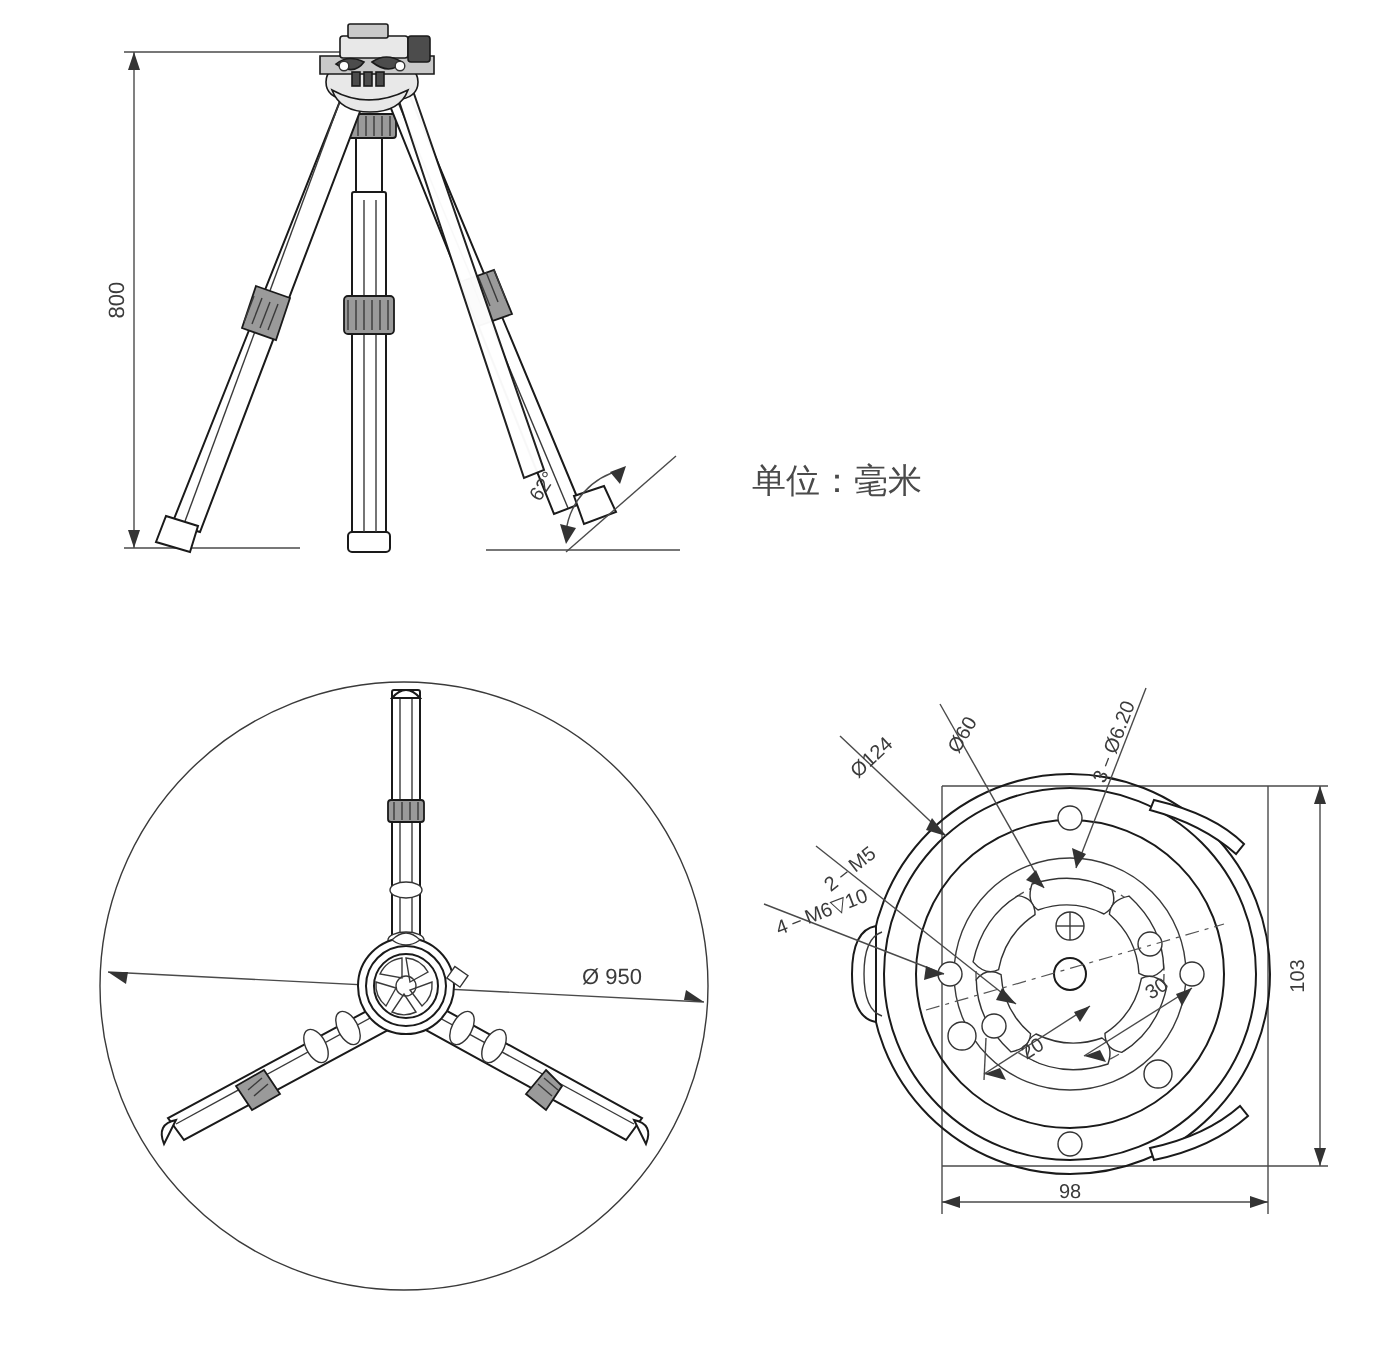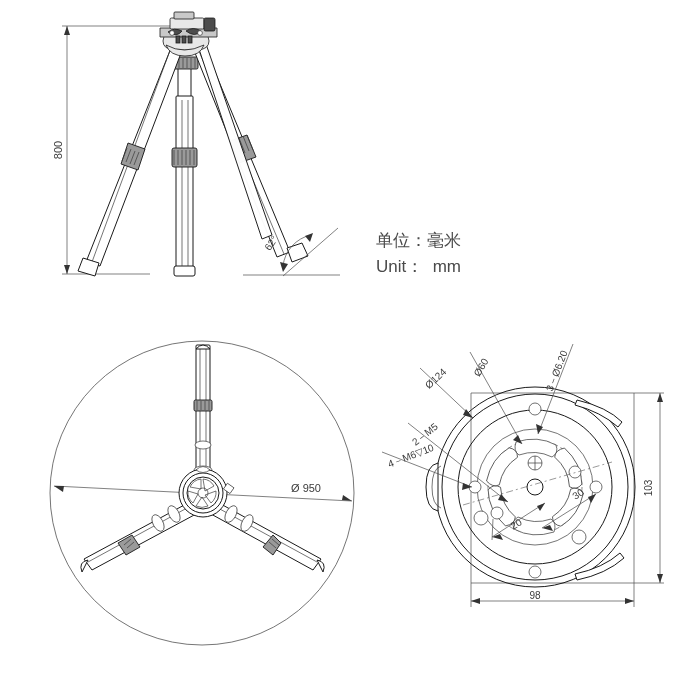--- a/index.html
+++ b/index.html
@@ -307,16 +307,15 @@
         <text class="dimtxt-s" x="580" y="497" transform="rotate(-33 580 497)" text-anchor="middle">30</text>
       </g>
 
       <line class="ln-center" x1="463" y1="505" x2="612" y2="462"></line>
     </g>
 
   </svg>
 
   <div class="unit-block">
     <div class="unit-line">单位：毫米</div>
-    <div class="unit-line">Unit：  mm</div>
   </div>
 
 </div>
 
 </body></html>

